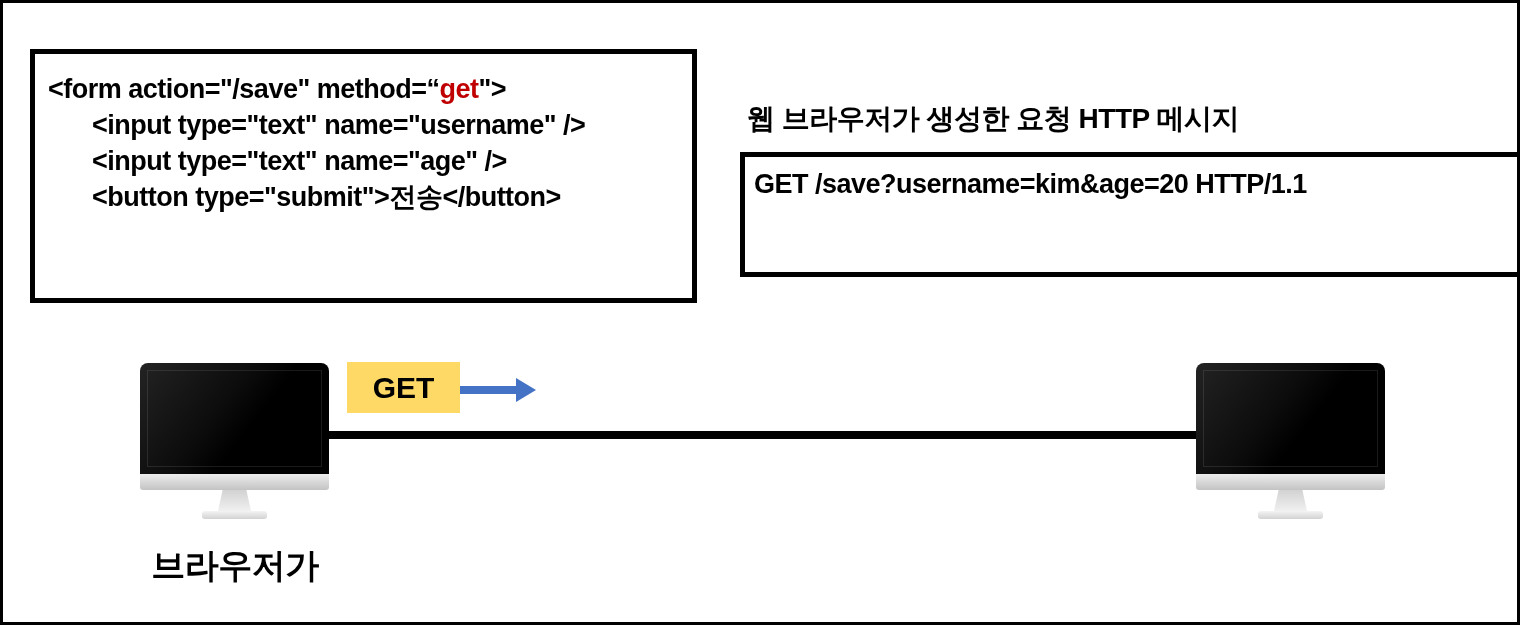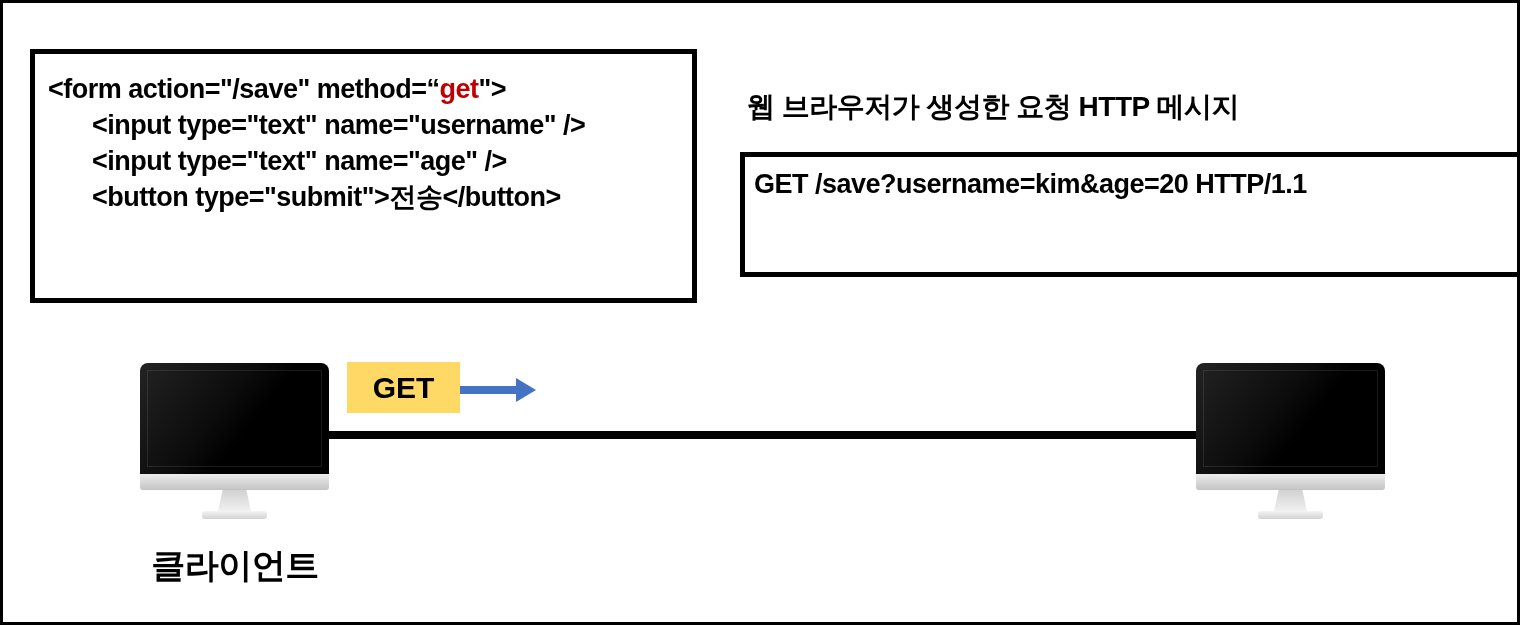--- a/index.html
+++ b/index.html
@@ -35,21 +35,21 @@
     line-height: 36px;
     letter-spacing: -0.5px;
     white-space: nowrap;
   }
   .code-line.indent { padding-left: 44px; }
   .hl { color: #C00000; }
 
   
   .http-title {
     position: absolute;
-    left: 747px; top: 88px;
+    left: 747px; top: 100px;
     font-weight: bold;
     font-size: 28px;
     letter-spacing: -0.5px;
     white-space: nowrap;
   }
   .http-box {
     position: absolute;
     left: 740px; top: 152px;
     width: 898px; height: 125px;
     border: 5px solid #000;
@@ -171,16 +171,16 @@
     <div class="screen"></div>
     <div class="bezel"></div>
     <div class="neck"></div>
     <div class="base"></div>
   </div>
 
   <div class="badge" style="background-color: rgb(255, 217, 102);">GET</div>
   <div class="arrow-shaft" style="background-color: rgb(68, 114, 196);"></div>
   <div class="arrow-head" style="border-left-color: rgb(68, 114, 196);"></div>
 
-  <div class="label client-label">클라이언트</div>
+  <div class="label client-label">브라우저가</div>
 
   <div class="frame"></div>
 </div>
 
 </body></html>

